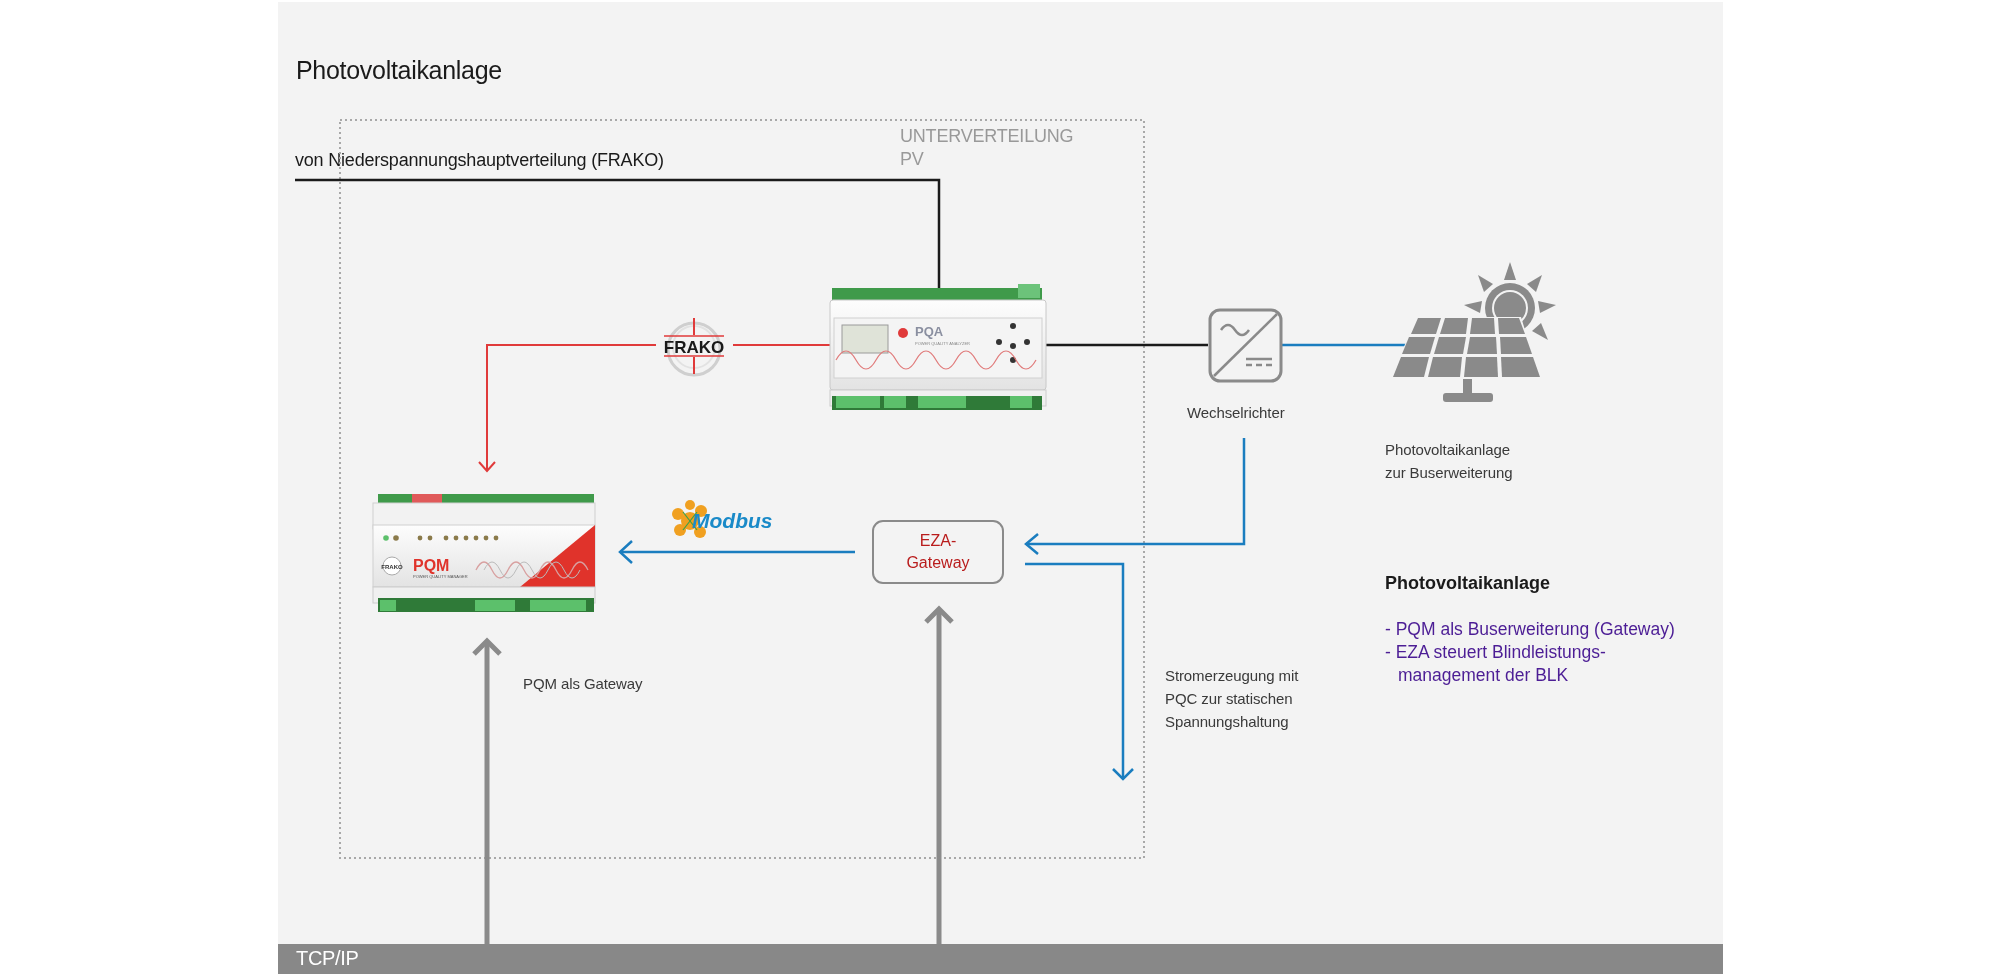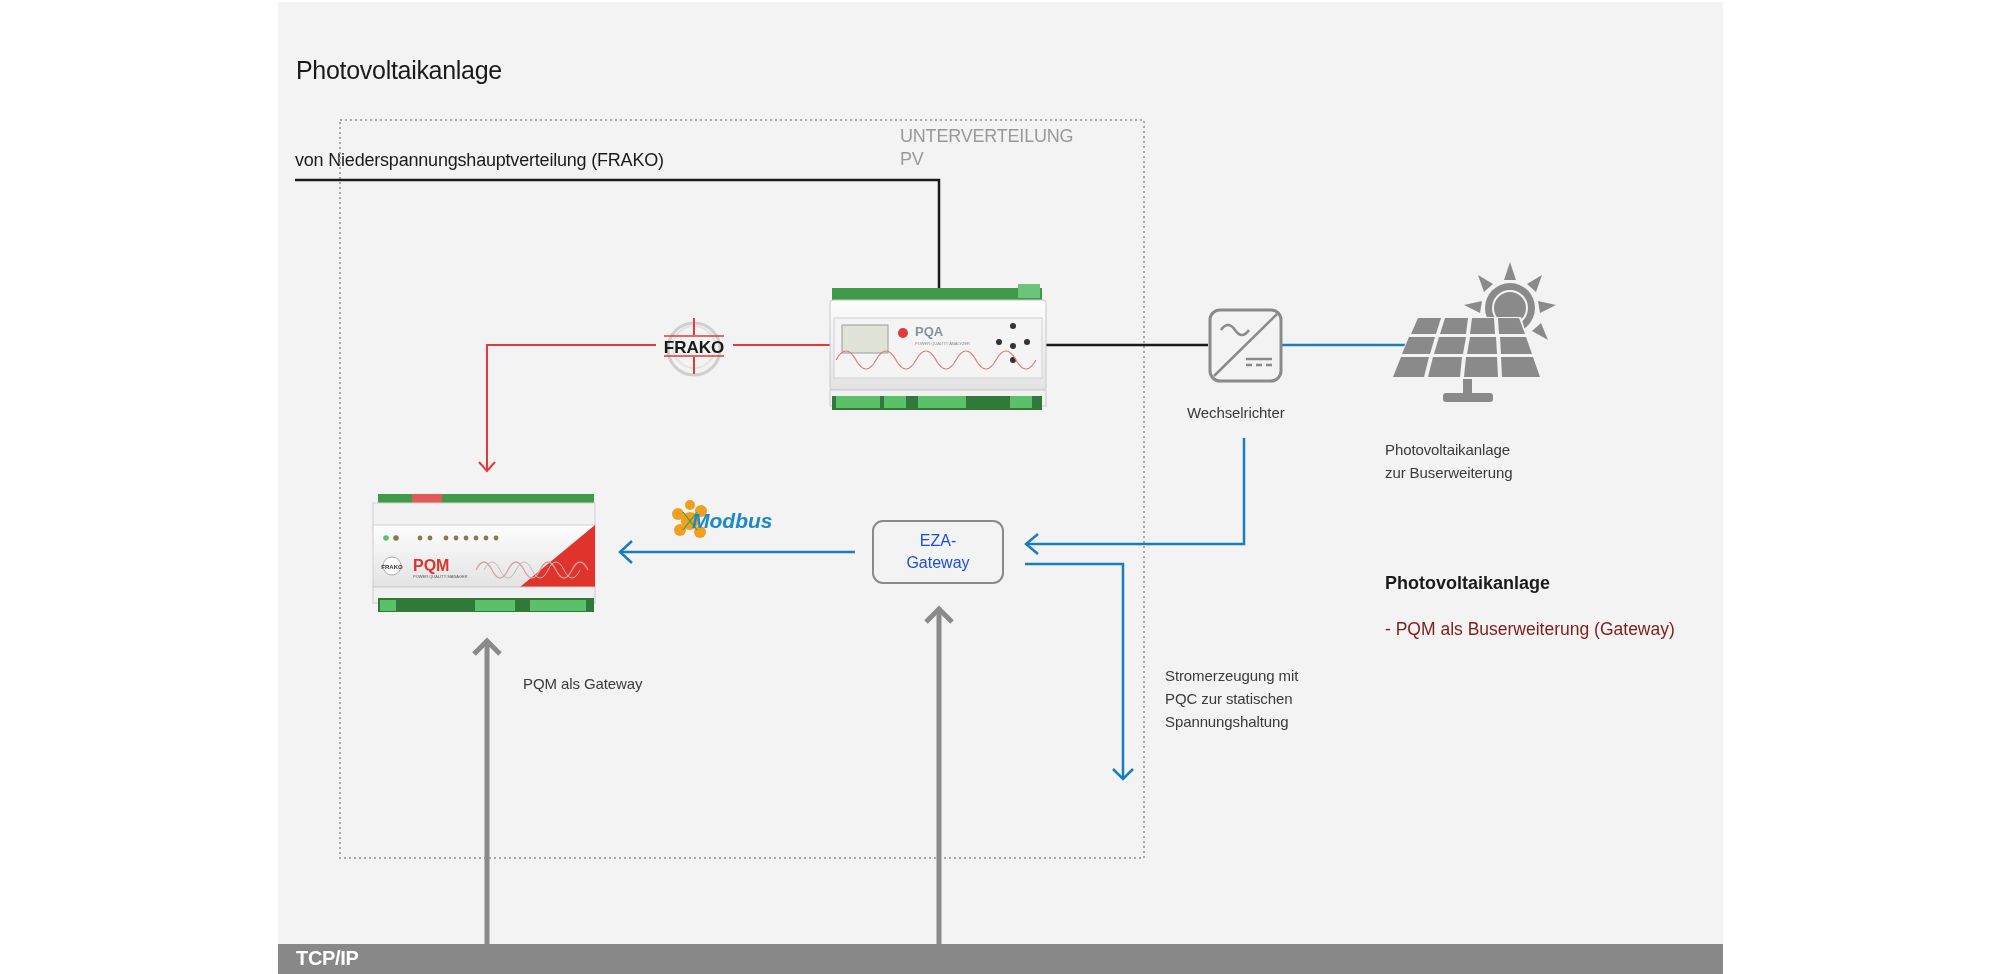--- a/index.html
+++ b/index.html
@@ -4,25 +4,25 @@
 <style>
   html, body { margin:0; padding:0; background:#ffffff; }
   body { width:1999px; height:974px; position:relative; overflow:hidden; font-family:"Liberation Sans", sans-serif; }
   #panel { position:absolute; left:278px; top:2px; width:1445px; height:972px; background:#f3f3f3; }
   .abs { position:absolute; }
   .title { left:296px; top:56px; font-size:25px; color:#1a1a1a; letter-spacing:-0.3px; }
   .nshv { left:295px; top:150px; font-size:18px; color:#1a1a1a; letter-spacing:-0.2px; }
   .uv { left:900px; top:125px; width:234px; font-size:18px; color:#999; line-height:23px; letter-spacing:-0.2px; }
   .lbl { font-size:15px; color:#3a3a3a; line-height:23px; letter-spacing:-0.1px; }
   .eza-box { left:872px; top:520px; width:132px; height:64px; border:2.5px solid #8a8a8a; border-radius:11px; box-sizing:border-box;
-             display:flex; flex-direction:column; align-items:center; justify-content:center; color:#1d4ed8; font-size:16px; line-height:22px; }
+             display:flex; flex-direction:column; align-items:center; justify-content:center; color:#b91c1c; font-size:16px; line-height:22px; }
   .info-title { left:1385px; top:573px; font-size:18px; color:#1a1a1a; font-weight:bold; }
-  .info-list { left:1385px; top:618px; font-size:17.5px; color:#7f1d1d; line-height:23px; margin:0; padding:0; list-style:none; }
+  .info-list { left:1385px; top:618px; font-size:17.5px; color:#4c1d95; line-height:23px; margin:0; padding:0; list-style:none; }
   .info-list li { padding-left:13px; text-indent:-13px; }
-  .tcp { left:278px; top:944px; width:1445px; height:30px; background:#888888;font-weight:bold; }
+  .tcp { left:278px; top:944px; width:1445px; height:30px; background:#888888; }
   .tcp span { position:absolute; left:18px; top:3px; color:#fff; font-size:20px; letter-spacing:-0.3px; }
   svg.overlay { position:absolute; left:0; top:0; }
 </style>
 </head>
 <body>
 
 <div id="panel"></div>
 
 <div class="abs title">Photovoltaikanlage</div>
 <div class="abs nshv">von Niederspannungshauptverteilung (FRAKO)</div>
@@ -194,17 +194,18 @@
 <div class="abs lbl" style="left:507px; top:672px;margin-left:16px;">PQM als Gateway</div>
 <div class="abs lbl" style="left:1165px; top:664px;">
   <div>Stromerzeugung mit</div>
   <div>PQC zur statischen</div>
   <div>Spannungshaltung</div>
 </div>
 
 <div class="abs info-title">Photovoltaikanlage</div>
 <ul class="abs info-list">
   <li>- PQM als Buserweiterung (Gateway)</li>
+  <li style="width:240px;">- EZA steuert Blindleistungs-management der BLK</li>
 </ul>
 
 <div class="abs tcp">
   <span>TCP/IP</span>
 </div>
 
 </body></html>

